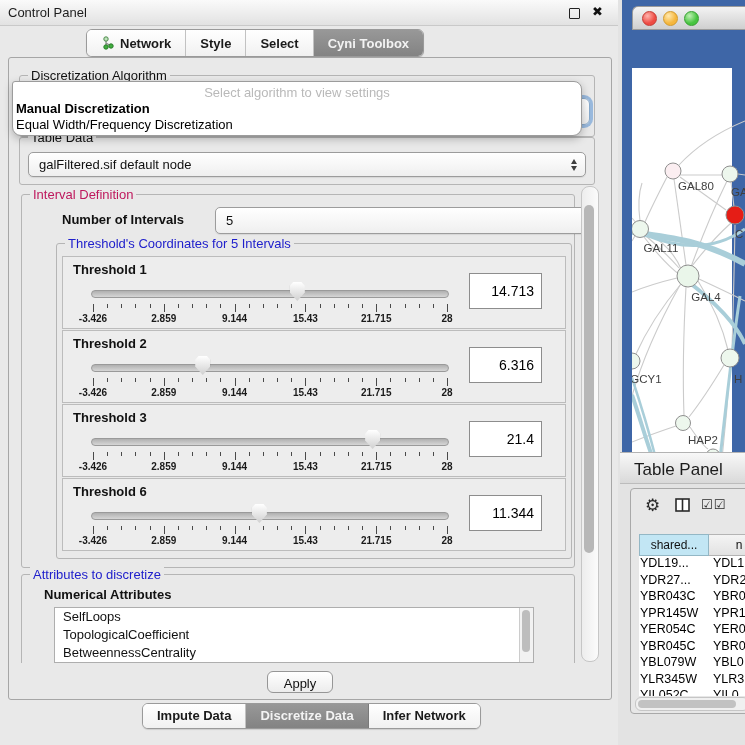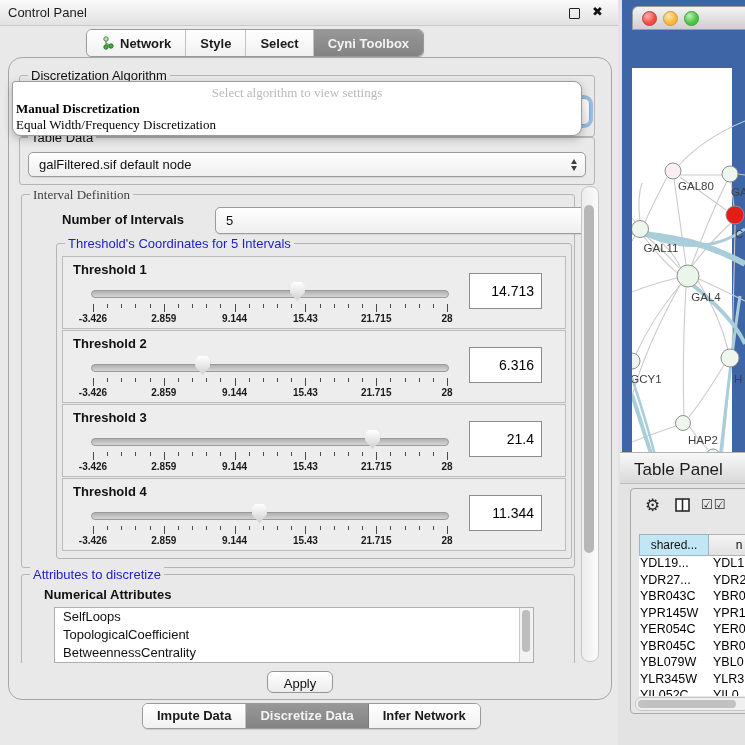--- a/index.html
+++ b/index.html
@@ -23,24 +23,24 @@
   .seg-tab{display:flex;align-items:center;gap:5px;padding:0 14px;font-size:13px;font-weight:bold;
     color:#1a1a1a;border-right:1px solid #c2c2c2;white-space:nowrap;background:linear-gradient(#ffffff,#f1f1f1);}
   .seg-tab:last-child{border-right:none;}
   .seg-tab.active{background:linear-gradient(#989898,#838383);color:#f3f3f3;border-right-color:#7a7a7a;}
   #top-tabs{left:86px;top:29px;}
   #bottom-tabs{left:142px;top:703px;height:24px;}
   #bottom-tabs .seg-tab{line-height:24px;}
 
   
   .content-panel{position:absolute;left:8px;top:57px;width:602px;height:641px;
-    background:#e9e9e9;border:1px solid #a6a6a6;border-radius:14px;}
+    background:#e9e9e9;border:1px solid #a6a6a6;border-radius:3px;}
   .group{position:absolute;border:1px solid #b5b5b5;border-radius:3px;}
   .legend{position:absolute;top:-8px;left:8px;background:#e9e9e9;padding:0 3px;font-size:13px;color:#111;white-space:nowrap;}
-  .legend.green{color:#404040;font-family:Liberation Serif, serif;}
+  .legend.green{color:#be185d;}
   .legend.blue{color:#2020cc;}
 
   .algo-group{left:10px;top:17px;width:574px;height:60px;}
   .focus-combo{position:absolute;left:8px;top:22px;width:560px;height:25px;border-radius:6px;
     background:linear-gradient(#ffffff,#eeeeee);border:1px solid #88aacc;
     box-shadow:0 0 0 3px rgba(110,160,215,.65);}
   .td-group{left:10px;top:79px;width:574px;height:46px;}
 
   .combo{position:absolute;display:flex;align-items:center;
     background:linear-gradient(#ffffff,#efefef);border:1px solid #9c9c9c;border-radius:5px;
@@ -111,21 +111,21 @@
     font-size:12px;color:#111;text-align:center;line-height:20px;}
   .tp-rows{position:absolute;left:8px;top:67px;width:150px;height:140px;background:#fff;overflow:hidden;}
   .t-row{display:flex;height:16.5px;font-size:12.5px;color:#000;}
   .t-c1{width:68px;padding-left:1px;box-sizing:border-box;white-space:nowrap;overflow:hidden;}
   .t-c2{padding-left:6px;white-space:nowrap;}
   .hscroll{position:absolute;left:4px;top:208px;width:112px;height:12px;background:#f0f0f0;border:1px solid #c6c6c6;border-radius:6px;}
   .hscroll .thumb{position:absolute;left:2px;top:1.5px;width:98px;height:8px;background:#c2c2c2;border-radius:5px;}
 
   
   .popup{position:absolute;left:12px;top:81px;width:568px;height:53px;background:#fff;
-    border:1px solid #9c9c9c;border-radius:3px 8px 9px 9px;box-shadow:0 3px 8px rgba(0,0,0,.25);z-index:60;font-family:Liberation Serif, serif;}
+    border:1px solid #9c9c9c;border-radius:3px 8px 9px 9px;box-shadow:0 3px 8px rgba(0,0,0,.25);z-index:60;}
   .popup-prompt{position:absolute;left:0;top:3px;width:100%;text-align:center;font-size:13px;color:#b9b9b9;}
   .popup-opt{position:absolute;left:3px;font-size:13px;color:#000;white-space:nowrap;}
   .popup-opt.first{top:19px;font-weight:bold;}
   .popup-opt.second{top:35px;}
 </style>
 </head>
 <body>
 
 <div class="cp-window">
   <div class="cp-titlebar">
@@ -297,21 +297,21 @@
                 <div class="tick-label" style="left: 30px;">-3.426</div>
                 <div class="tick-label" style="left: 100.8px;">2.859</div>
                 <div class="tick-label" style="left: 171.6px;">9.144</div>
                 <div class="tick-label" style="left: 242.4px;">15.43</div>
                 <div class="tick-label" style="left: 313.2px;">21.715</div>
                 <div class="tick-label" style="left: 384px;">28</div>
                 <div class="sl-thumb" style="left: 302.154px;"></div>
                 <div class="val-box">21.4</div>
               </div>
               <div class="th-panel" style="top: 234px;">
-                <div class="th-label">Threshold 4</div>
+                <div class="th-label">Threshold 6</div>
                 <div class="sl-track"></div>
                 <div class="tick major" style="left: 30px;"></div>
                 <div class="tick minor" style="left: 44.16px;"></div>
                 <div class="tick minor" style="left: 58.32px;"></div>
                 <div class="tick minor" style="left: 72.48px;"></div>
                 <div class="tick minor" style="left: 86.64px;"></div>
                 <div class="tick major" style="left: 100.8px;"></div>
                 <div class="tick minor" style="left: 114.96px;"></div>
                 <div class="tick minor" style="left: 129.12px;"></div>
                 <div class="tick minor" style="left: 143.28px;"></div>

